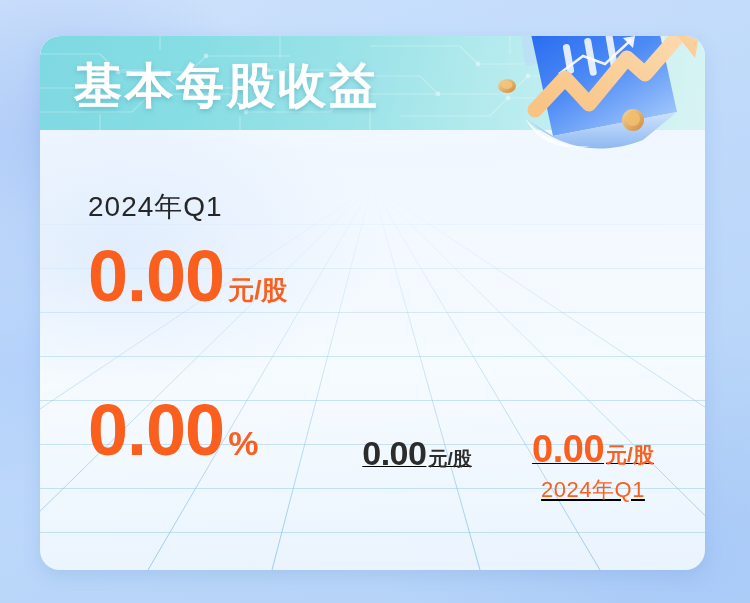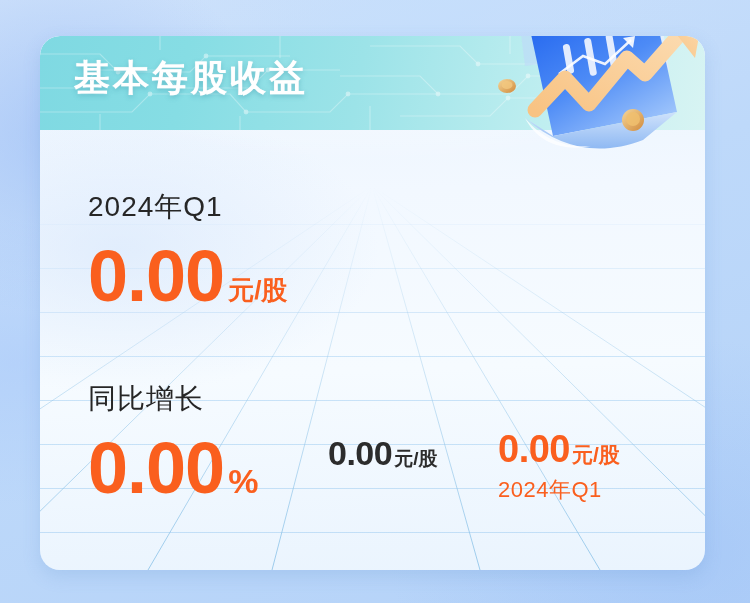--- a/index.html
+++ b/index.html
@@ -50,21 +50,21 @@
   .banner {
     position:absolute; left:0; top:0; width:100%; height:94px;
     border-radius:20px 20px 0 0;
     background:linear-gradient(100deg,#7fd9e2 0%, #86dde4 22%, #9ce3e8 48%, #bfeef0 76%, #d8f4f3 100%);
     overflow:hidden;
   }
   .banner .circuit { position:absolute; inset:0; opacity:.55; }
   .banner .circuit svg { width:100%; height:100%; display:block; }
   .banner-title {
     position:absolute; left:34px; top:18px;
-    font-size:36px; font-weight:bold; color:#ffffff;
+    font-size:48px; font-weight:bold; color:#ffffff;
     letter-spacing:3px;
     text-shadow:0 2px 5px rgba(60,150,170,.45), 0 0 1px rgba(255,255,255,.9);
     font-family:"Liberation Sans","DejaVu Sans",sans-serif;
   }
 
   
   .illus { position:absolute; right:-12px; top:-36px; width:226px; height:176px; pointer-events:none; }
   .illus svg { width:100%; height:100%; display:block; }
 
   
@@ -81,21 +81,21 @@
   }
   .big-unit {
     font-size:26px; font-weight:bold; color:#fa5f1e;
     margin-left:4px; position:relative; top:-2px;
   }
   .big-pct {
     font-size:34px; font-weight:bold; color:#fa5f1e; margin-left:4px;
   }
 
   
-  .cmp { position:absolute; text-align:left; }
+  .cmp { position:absolute; text-align:center;text-decoration:underline; }
   .cmp-val { white-space:nowrap; }
   .cmp-num { font-size:34px; font-weight:bold; letter-spacing:-.5px; }
   .cmp-unit { font-size:19px; font-weight:bold; margin-left:2px; }
   .cmp-label { font-size:21px; margin-top:4px; letter-spacing:.5px; }
 
   .cmp-prev .cmp-num,
   .cmp-prev .cmp-unit { color:#2c2c2c; }
   .cmp-prev .cmp-label { color:#a8a8a8; }
 
   .cmp-curr .cmp-num { font-size:38px; color:#fa5f1e; }
@@ -224,21 +224,20 @@
 
   <div class="block" style="left:48px; top:152px;">
     <div class="sec-label">2024年Q1</div>
     <div class="big-row">
       <span class="big-num">0.00</span>
       <span class="big-unit">元/股</span>
     </div>
   </div>
 
   <div class="block" style="left:48px; top:344px;">
-    <div class="sec-label">同比增长</div>
     <div class="big-row">
       <span class="big-num">0.00</span>
       <span class="big-pct">%</span>
     </div>
   </div>
 
   <div class="cmp cmp-prev" style="left:288px; top:398px; width:178px;">
     <div class="cmp-val">
       <span class="cmp-num">0.00</span><span class="cmp-unit">元/股</span>
     </div>

